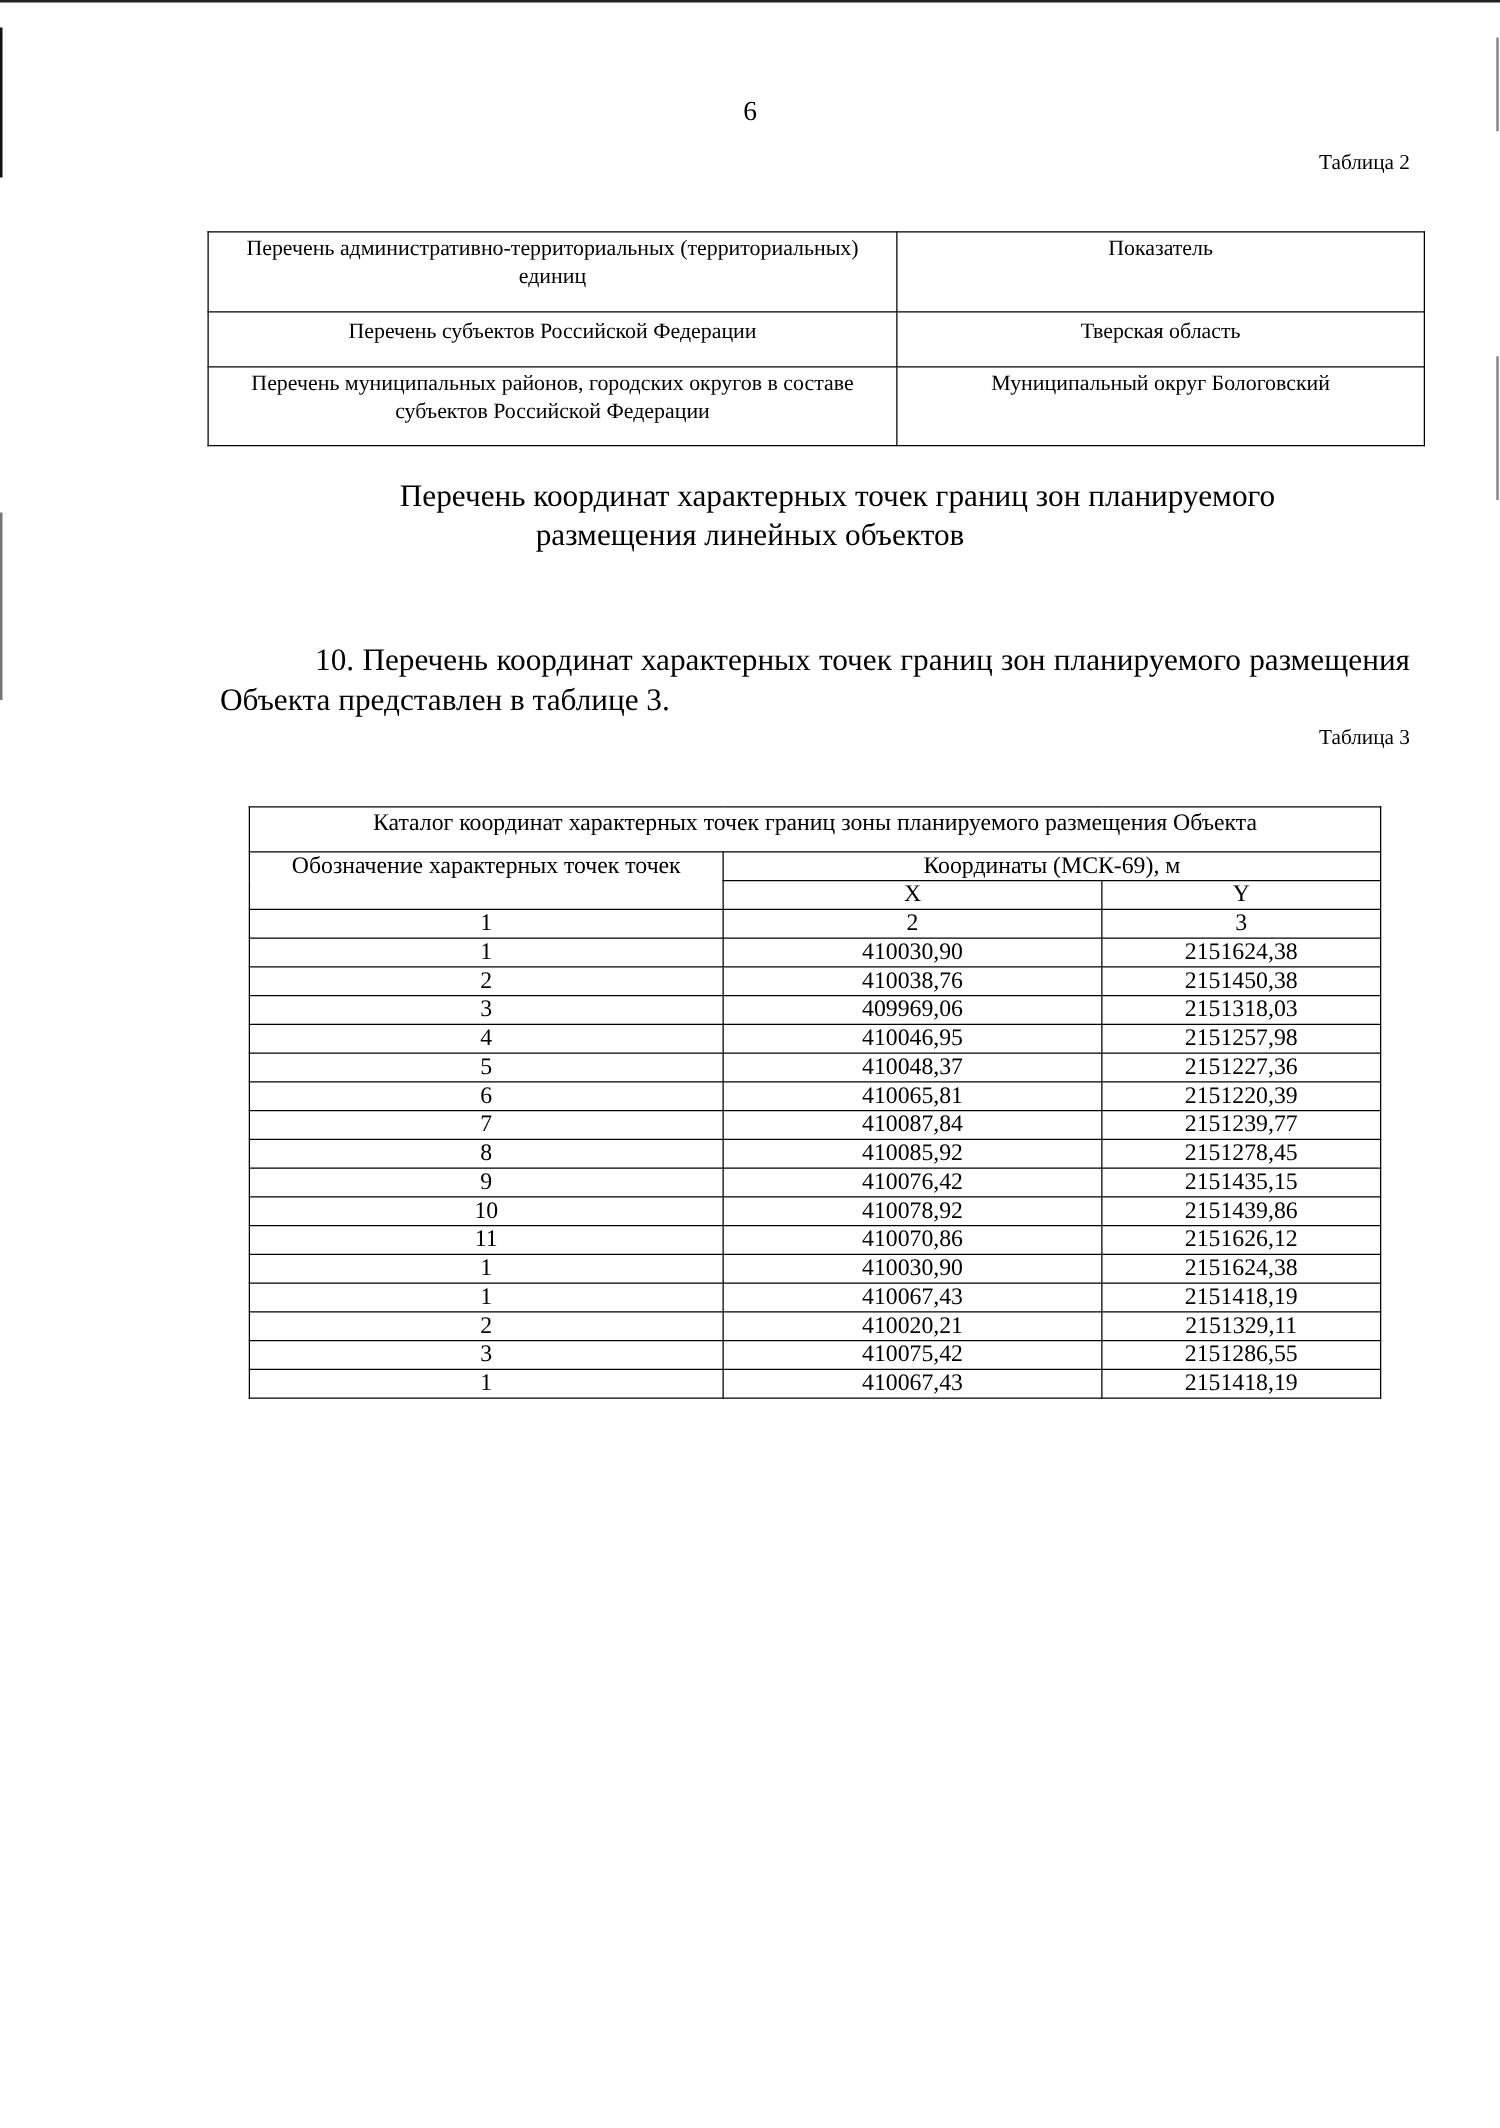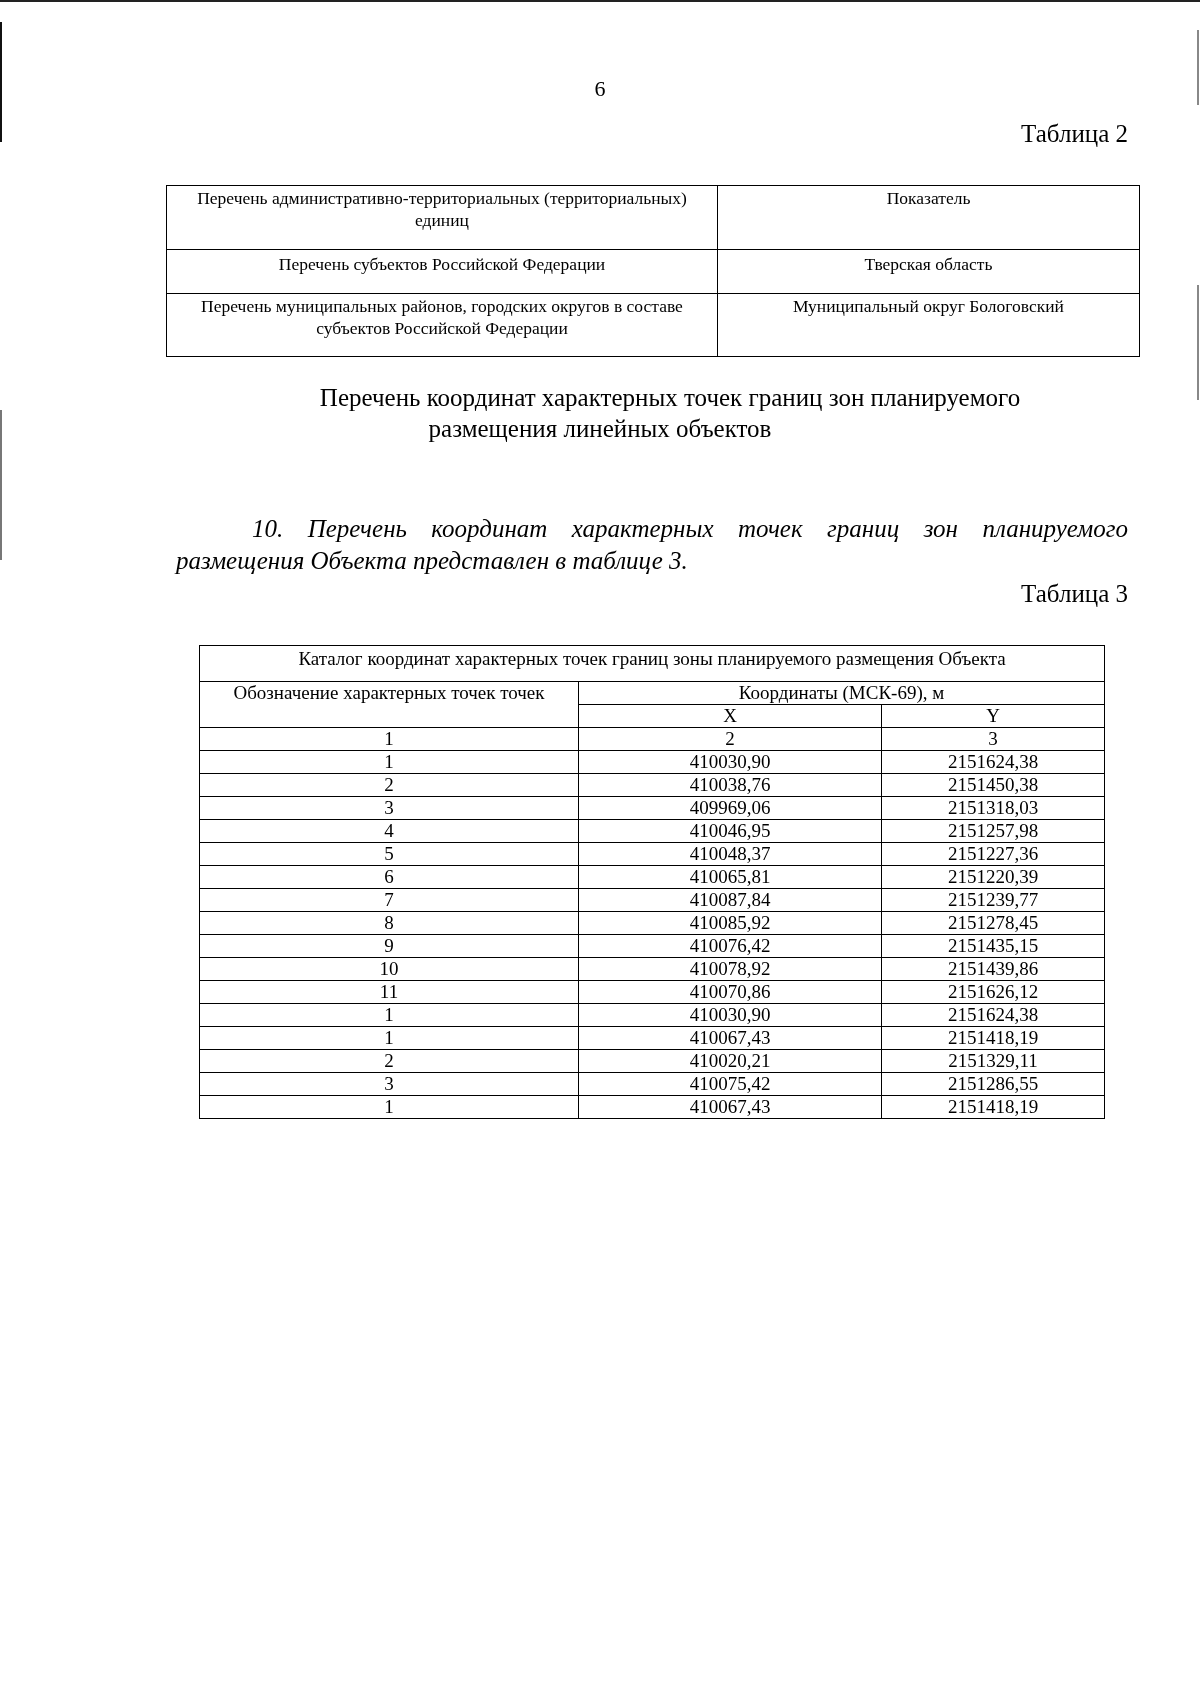--- a/index.html
+++ b/index.html
@@ -48,21 +48,21 @@
     .page-number {
       position: absolute;
       left: 0; width: 1200px;
       top: 76px;
       text-align: center;
       font-size: 22px;
     }
     .table-label {
       position: absolute;
       right: 72px;
-      font-size: 25px;
+      font-size: 17px;
     }
     .tl2 { top: 120px; }
     .tl3 { top: 580px; }
 
     table {
       border-collapse: collapse;
       position: absolute;
     }
     table td {
       border: 1.5px solid #000;
@@ -95,21 +95,20 @@
 
     .paragraph {
       position: absolute;
       left: 176px;
       width: 952px;
       top: 513px;
       font-size: 25px;
       line-height: 32px;
       text-align: justify;
       text-indent: 76px;
-      font-style: italic;
     }
 
     .t3 {
       left: 199px;
       top: 645px;
       width: 906px;
     }
     .t3 td {
       font-size: 19px;
       line-height: 22px;

